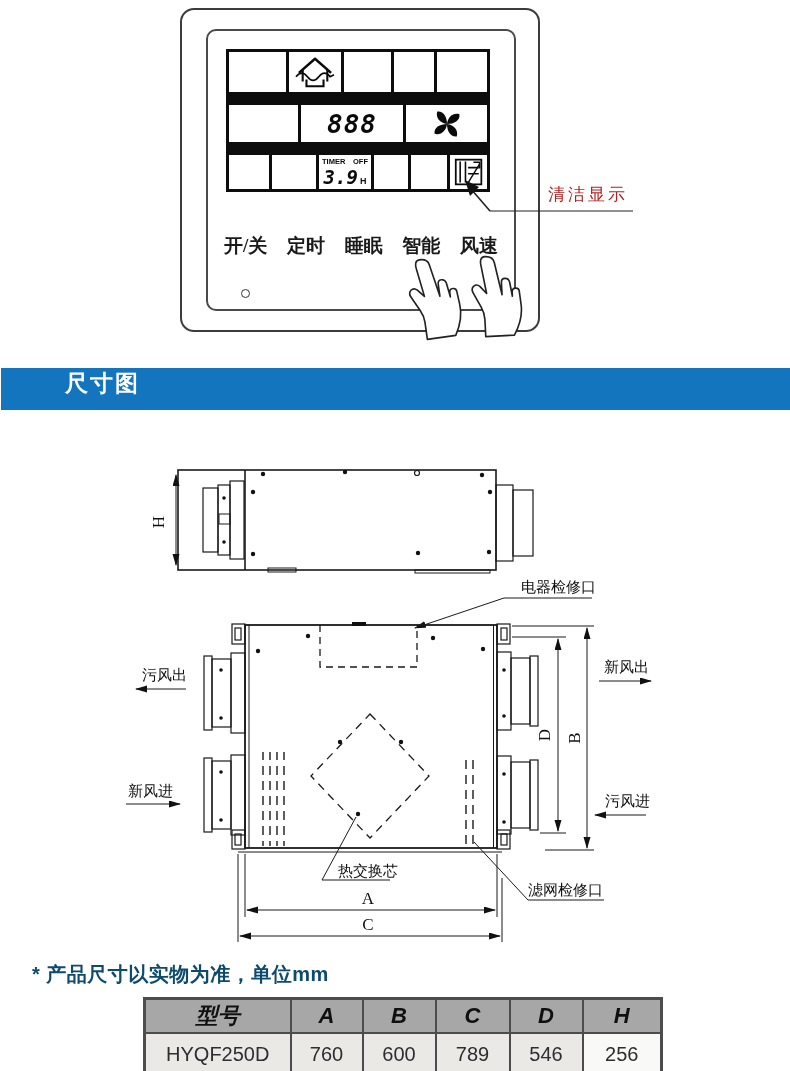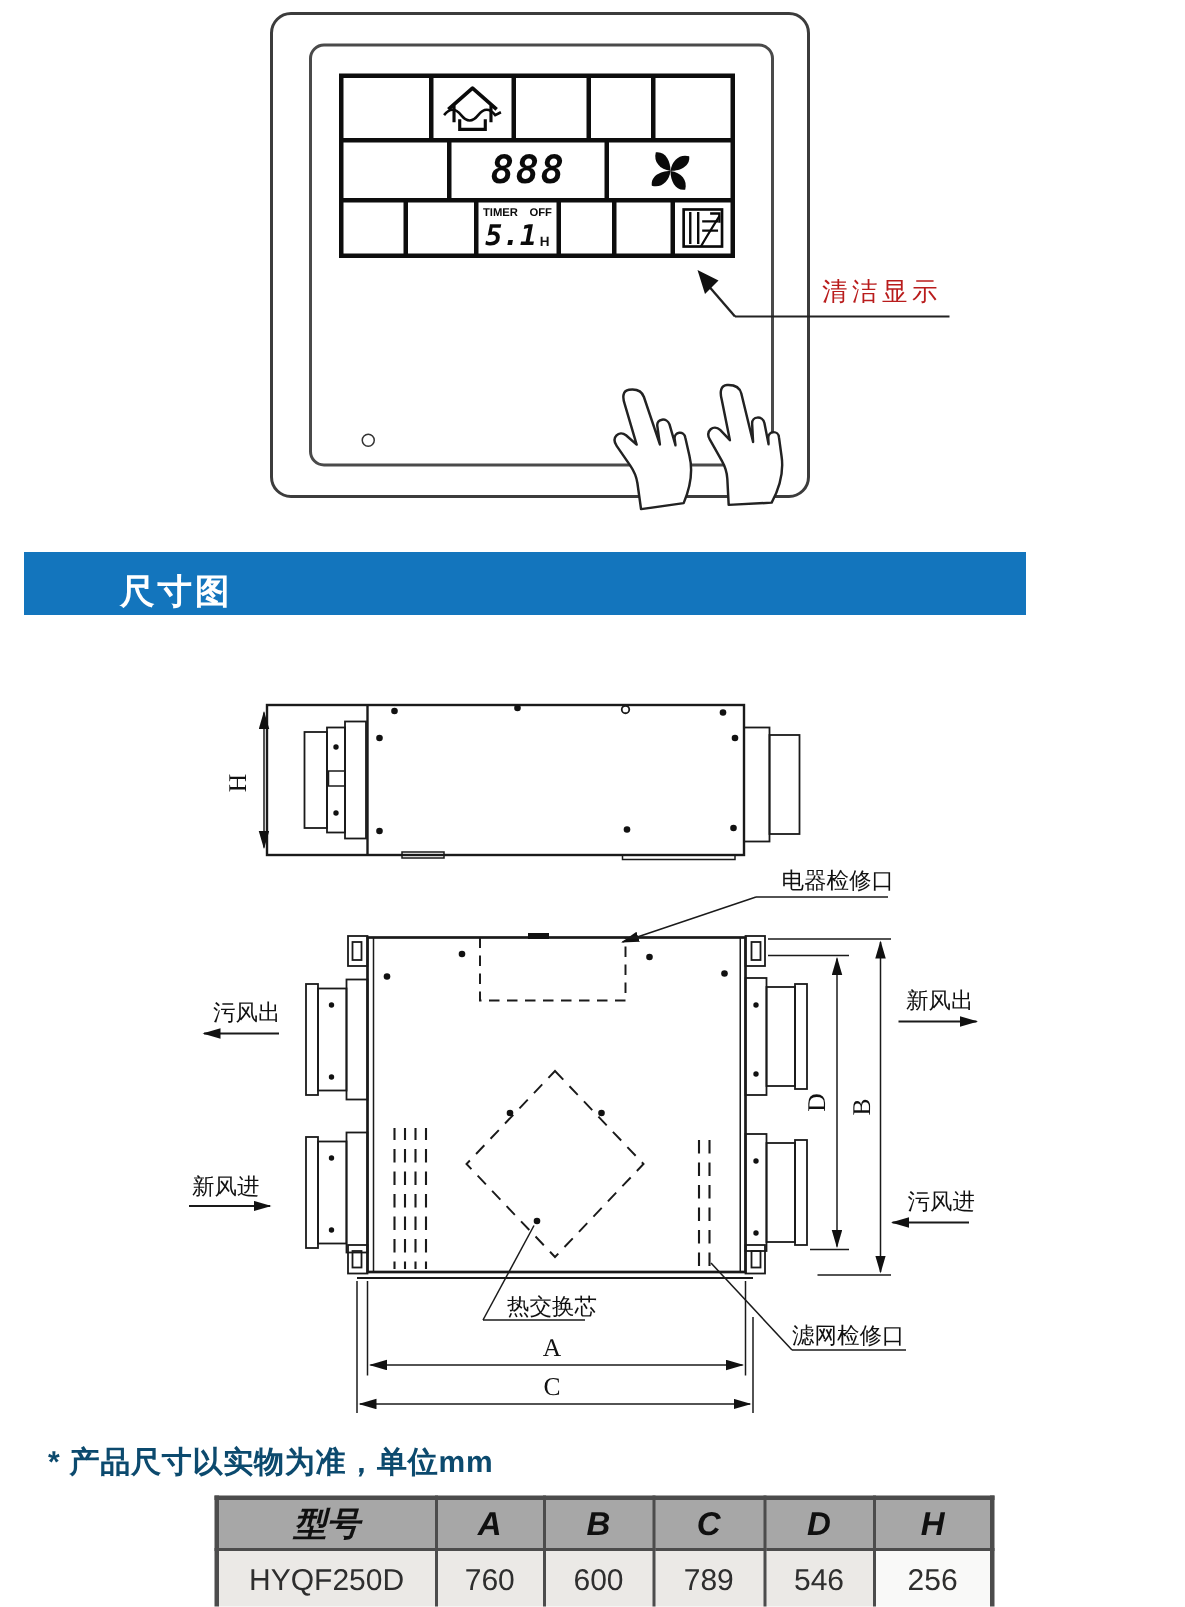--- a/index.html
+++ b/index.html
@@ -11,21 +11,21 @@
   .panel{
     position:absolute;left:180px;top:8px;width:356px;height:320px;
     border:2px solid #3c3c3c;border-radius:14px;background:#fff;
   }
   .panel-inner{
     position:absolute;left:24px;top:19px;width:306px;height:278px;
     border:2px solid #4a4a4a;border-radius:10px;background:#fff;
   }
   .lcd{
     position:absolute;left:44px;top:39px;width:264px;
-    background:#0d0d0d;padding:3px;display:flex;flex-direction:column;gap:3px;
+    background:#0d0d0d;padding:3px;display:flex;flex-direction:column;gap:13px;
     box-sizing:border-box;
   }
   .lcd-row{display:flex;gap:3px;}
   .lcd-cell{background:#fff;display:flex;align-items:center;justify-content:center;position:relative;}
   .r1 .lcd-cell{height:40px;}
   .r2 .lcd-cell{height:37px;}
   .r3 .lcd-cell{height:34px;}
   .seg{
     font-family:"DejaVu Sans Mono",monospace;font-weight:bold;font-style:italic;
     font-size:26px;letter-spacing:1px;color:#0a0a0a;
@@ -50,22 +50,22 @@
     border:1.6px solid #333;border-radius:50%;background:#fff;
   }
   .hand{position:absolute;}
   .callout-text{
     position:absolute;left:548px;top:183px;font-family:"Liberation Serif",serif;
     font-size:17px;letter-spacing:3px;color:#b91c1c;
   }
   .callout-lines{position:absolute;left:455px;top:178px;}
   
   .banner{
-    position:absolute;left:16px;top:368px;width:668px;height:42px;
-    display:flex;align-items:flex-end;
+    position:absolute;left:1px;top:368px;width:790px;height:42px;
+    display:flex;align-items:flex-start;
   }
   .banner-title{
     color:#fff;font-weight:bold;font-size:23px;margin-left:64px;letter-spacing:2px;
   }
   
   .drawing{position:absolute;left:0;top:430px;}
   .cn-label{font-family:"Liberation Serif",serif;font-size:15px;fill:#111;}
   .dim-letter{font-family:"Liberation Serif",serif;font-size:17px;fill:#111;}
   
   .note{
@@ -123,38 +123,45 @@
     </div>
     <div class="lcd-row r3">
       <div class="lcd-cell" style="width:40px"></div>
       <div class="lcd-cell" style="width:44px"></div>
       <div class="lcd-cell" style="width:52px">
         <div class="timer-top">
           <span>TIMER</span>
           <span>OFF</span>
         </div>
         <div class="timer-wrap">
-          <span class="seg seg-small">5.1</span>
+          <span class="seg seg-small">3.9</span>
           <span class="timer-unit">H</span>
         </div>
       </div>
       <div class="lcd-cell" style="width:34px"></div>
       <div class="lcd-cell" style="width:36px"></div>
       <div class="lcd-cell" style="flex:1">
         <svg width="30" height="30" viewBox="0 0 34 34">
           <rect x="2" y="3" width="29" height="28" fill="none" stroke="#0a0a0a" stroke-width="2"></rect>
           <path d="M7 5 V29 M13 5 V29" stroke="#0a0a0a" stroke-width="1.8"></path>
           <path d="M16 12 h12 M16 19 h12" stroke="#0a0a0a" stroke-width="1.8"></path>
           <path d="M29 8 C24 16 19 24 15 31" stroke="#0a0a0a" stroke-width="1.6" fill="none"></path>
           <path d="M22 6 h7 v7" fill="none" stroke="#0a0a0a" stroke-width="1.8"></path>
         </svg>
       </div>
     </div>
   </div>
 
+  <div class="btn-row">
+    <span class="btn-label">开/关</span>
+    <span class="btn-label">定时</span>
+    <span class="btn-label">睡眠</span>
+    <span class="btn-label">智能</span>
+    <span class="btn-label">风速</span>
+  </div>
 
   <div class="indicator-dot"></div>
 
   <svg class="hand" style="left:222px;top:246px;transform:rotate(-8deg)" width="62" height="84" viewBox="0 0 60 82">
     <path d="M20 2 C16 2 15 6 16 11 L20 38 L14 31 C10 27 4 31 7 37 L14 51 C16 55 17 58 17 63 L17 80 L45 80 C51 70 54 60 53 50 L52 38 C52 33 45 33 45 38 L45 42 L43 28 C42 23 35 23 35 28 L35 40 L29 8 C28 3 24 2 20 2 Z" fill="#fff" stroke="#222" stroke-width="1.6" stroke-linejoin="round"></path>
   </svg>
   <svg class="hand" style="left:284px;top:244px;transform:rotate(-3deg)" width="62" height="84" viewBox="0 0 60 82">
     <path d="M20 2 C16 2 15 6 16 11 L20 38 L14 31 C10 27 4 31 7 37 L14 51 C16 55 17 58 17 63 L17 80 L45 80 C51 70 54 60 53 50 L52 38 C52 33 45 33 45 38 L45 42 L43 28 C42 23 35 23 35 28 L35 40 L29 8 C28 3 24 2 20 2 Z" fill="#fff" stroke="#222" stroke-width="1.6" stroke-linejoin="round"></path>
   </svg>
 </div>

